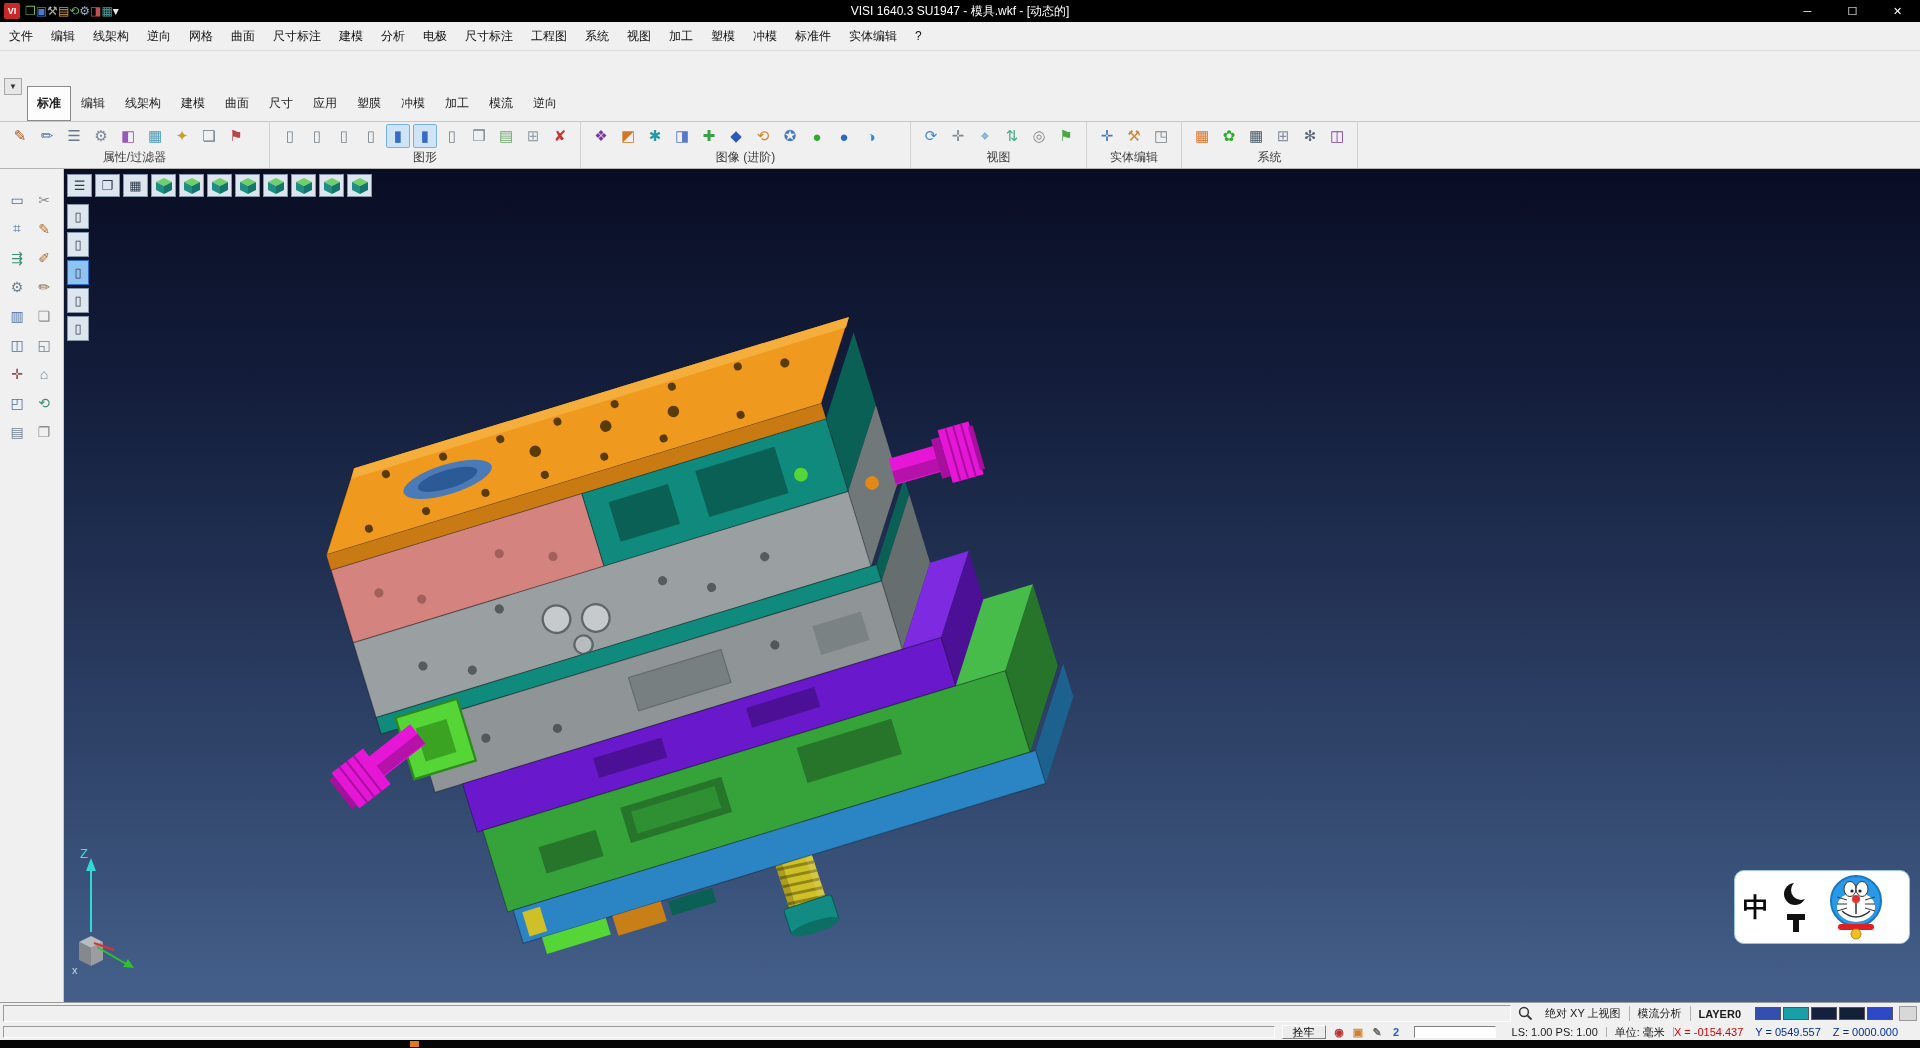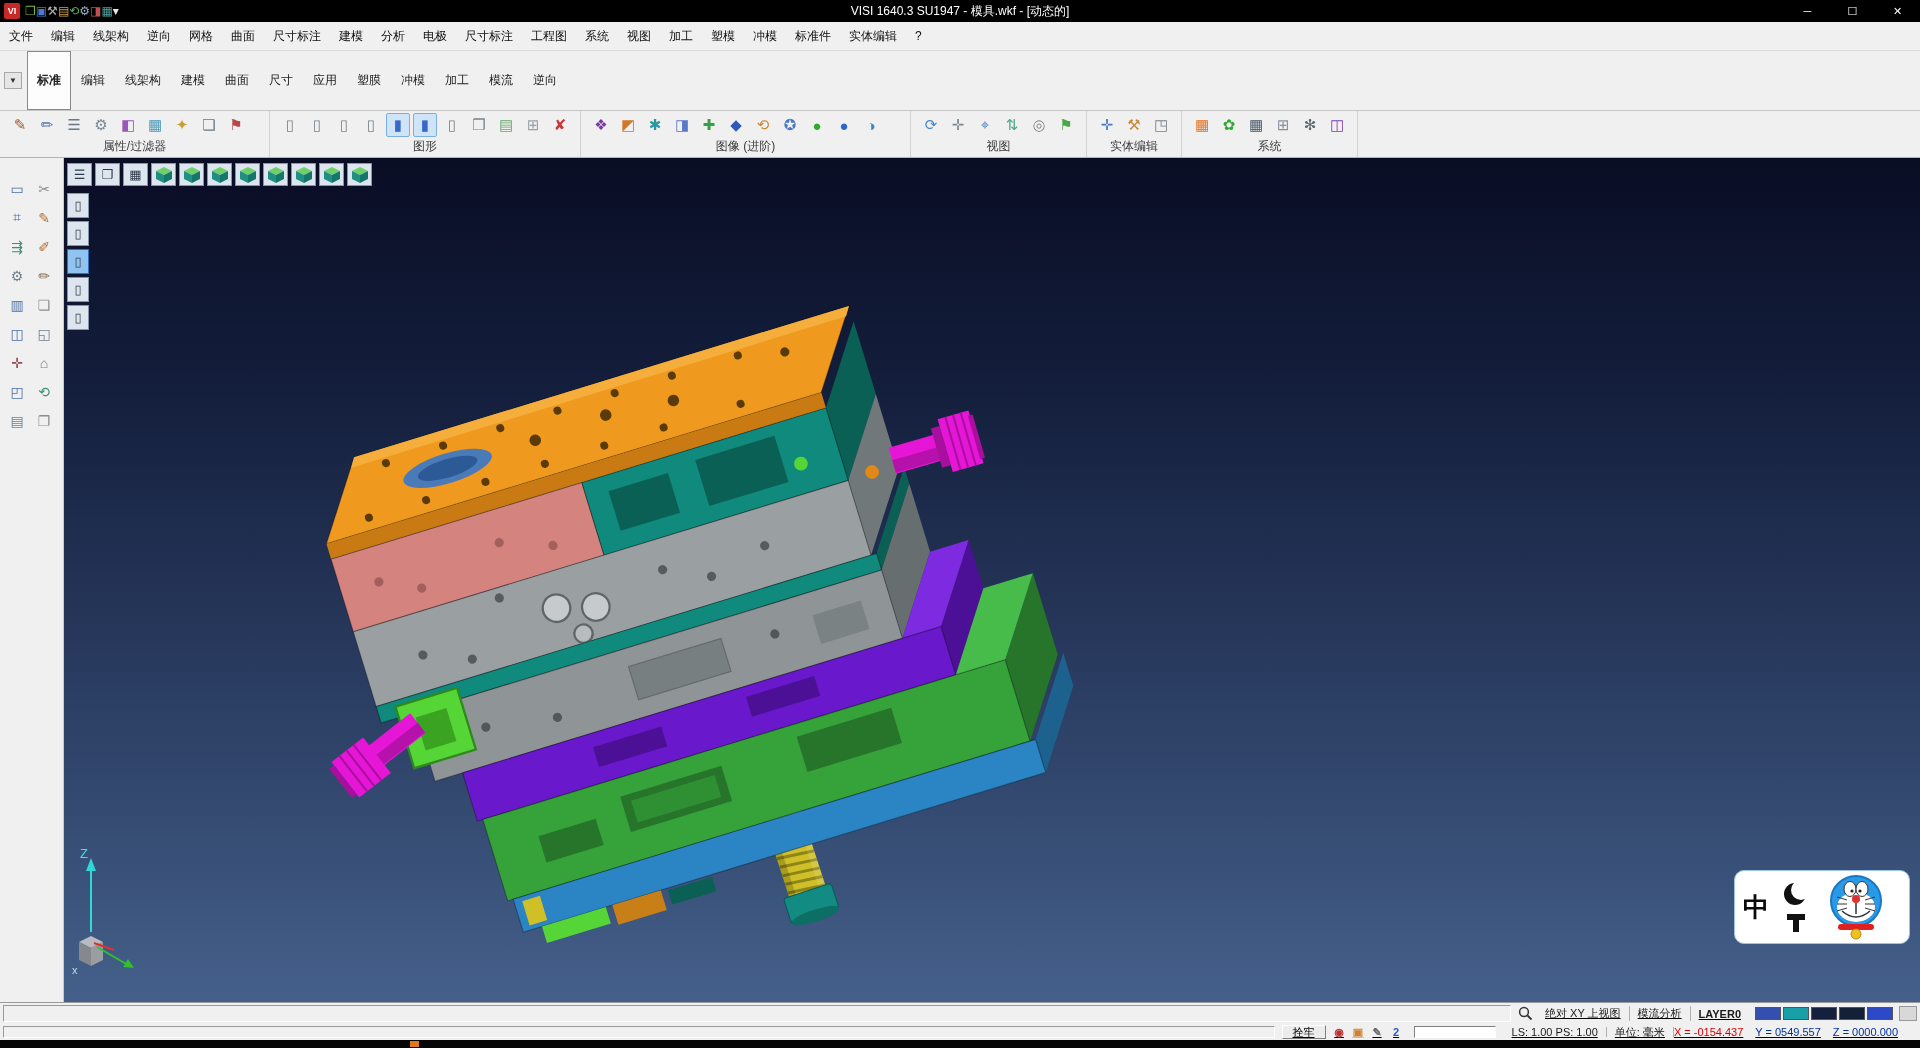--- a/index.html
+++ b/index.html
@@ -16,21 +16,21 @@
   .winctl{margin-left:auto;display:flex;}
   .winctl .wbtn{width:45px;height:22px;display:flex;align-items:center;justify-content:center;font-size:11px;color:#fff;}
 
   
   .menubar{flex:0 0 21px;background:#f0f0f0;display:flex;align-items:center;border-bottom:1px solid #dcdcdc;}
   .menu-item{padding:4px 9px;color:#111;line-height:20px;white-space:nowrap;}
 
   
   .tabrow{flex:0 0 22px;background:#f0f0f0;display:flex;align-items:center;padding-left:4px;border-bottom:1px solid #c6c6c6;}
   .tab-caret{width:18px;height:17px;font-size:8px;display:flex;align-items:center;justify-content:center;border:1px solid #a8a8a8;background:#e6e6e6;margin-right:5px;color:#333;}
-  .tab{padding:20px 9px;font-size:12px;border:1px solid transparent;color:#222;white-space:nowrap;}
+  .tab{padding:8px 9px;font-size:12px;border:1px solid transparent;color:#222;white-space:nowrap;margin-top:35px;}
   .tab.active{background:#fdfdfd;border:1px solid #8a8a8a;font-weight:bold;}
 
   
   .ribbon{flex:0 0 43px;background:#f0f0f0;display:flex;border-bottom:1px solid #b4b4b4;}
   .rgroup{display:flex;flex-direction:column;justify-content:space-between;padding:2px 8px 0;border-right:1px solid #d2d2d2;}
   .ricons{display:flex;gap:3px;align-items:center;}
   .ricon{width:24px;height:24px;display:flex;align-items:center;justify-content:center;font-size:15px;border:1px solid transparent;border-radius:2px;background:transparent;}
   .ricon.active{background:#cfe4f7;border:1px solid #7ab0e0;}
   .rlabel{font-size:12px;color:#3c3c3c;text-align:center;padding:1px 0 2px;white-space:nowrap;}
   .rspace{flex:1;}
@@ -50,21 +50,21 @@
   .filtercol{position:absolute;top:35px;left:3px;display:flex;flex-direction:column;gap:3px;}
   .filterbtn{width:22px;height:25px;background:#dde6ee;border:1px solid #8496a8;display:flex;align-items:center;justify-content:center;font-size:13px;color:#39434e;}
   .filterbtn.active{background:#8fc3f2;border-color:#2d6fc0;}
 
   .axis-triad{position:absolute;left:6px;bottom:26px;}
 
   .dora{position:absolute;right:10px;bottom:58px;width:176px;height:74px;background:#ffffff;border:1px solid #9cc4e4;border-radius:10px;display:flex;align-items:center;padding:0 8px;gap:8px;}
   .dora-label{font-size:26px;font-weight:bold;color:#0a0a0a;line-height:1;}
 
   
-  .statusbar{flex:0 0 37px;display:flex;flex-direction:column;background:#f0f0f0;border-top:1px solid #9a9a9a;text-decoration:underline;}
+  .statusbar{flex:0 0 37px;display:flex;flex-direction:column;background:#f0f0f0;border-top:1px solid #9a9a9a;}
   .srow1{height:21px;display:flex;align-items:center;font-size:11px;}
   .srow2{height:16px;display:flex;align-items:center;font-size:11px;}
   .sfill{flex:1;align-self:stretch;margin:2px 3px;border:1px solid;border-color:#9a9a9a #ffffff #ffffff #9a9a9a;}
   .sitem{padding:0 8px;white-space:nowrap;color:#1a1a1a;}
   .ssep{width:1px;align-self:stretch;margin:3px 0;background:#b0b0b0;}
   .layer-label{font-weight:bold;}
   .swatches{display:flex;gap:2px;padding:0 6px;}
   .swatch{width:26px;height:13px;border:1px solid #555;}
   .endbox{width:18px;height:15px;background:#d8d8d8;border:1px solid #999;margin-right:3px;}
   .snapbtn{padding:0 10px;height:14px;line-height:13px;background:#ececec;border:1px solid;border-color:#ffffff #808080 #808080 #ffffff;font-size:11px;margin:0 4px;white-space:nowrap;}

